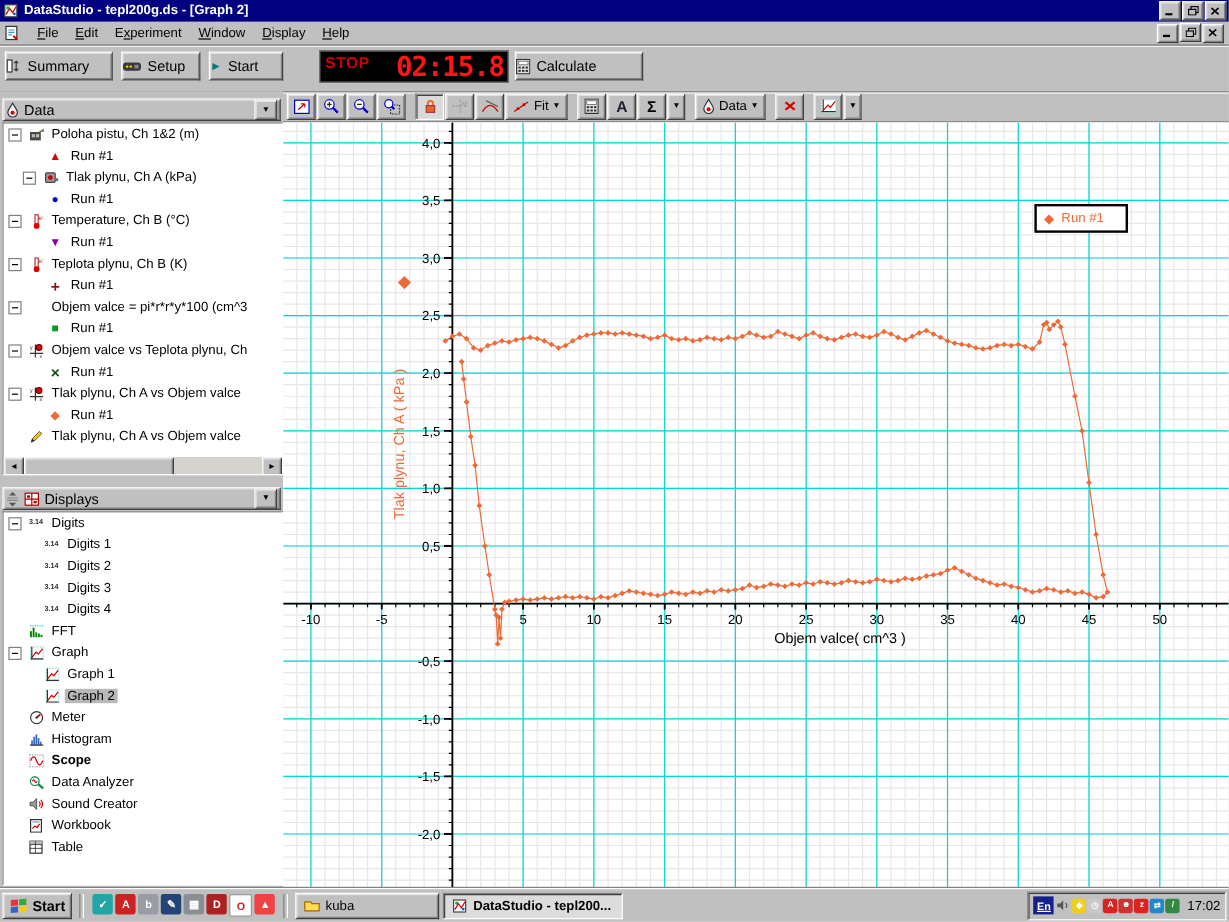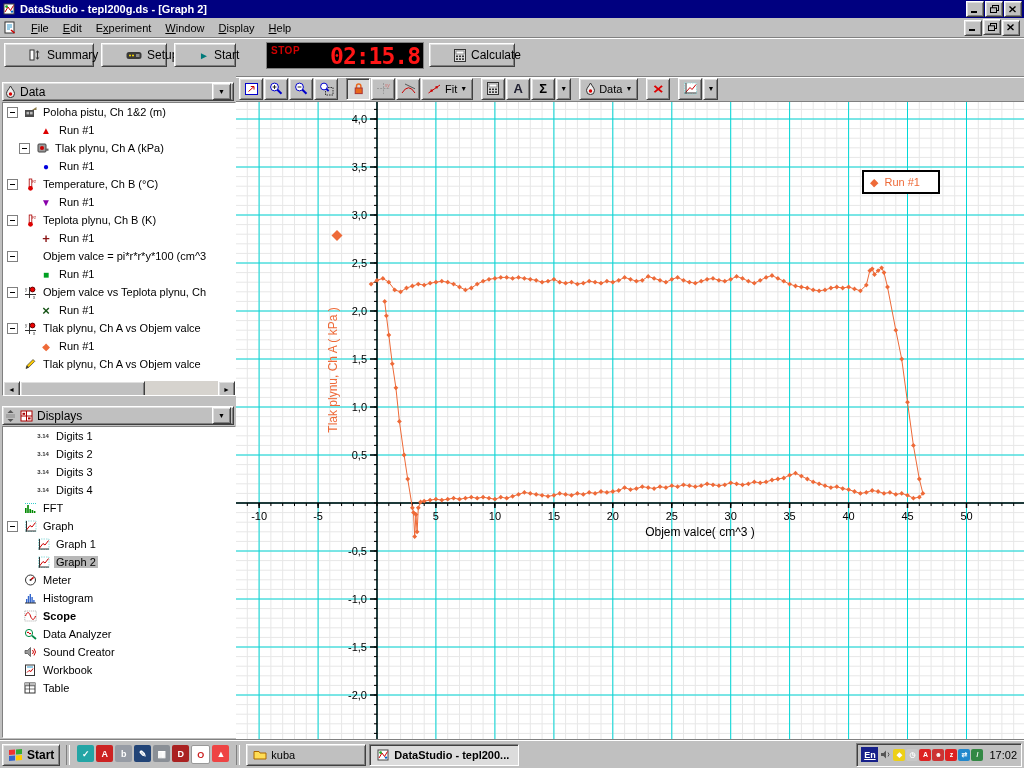--- a/index.html
+++ b/index.html
@@ -18,24 +18,24 @@
   #titlebar{left:0;top:0;width:1024px;height:18px;background:#000080;display:flex;align-items:center;padding:0 2px;box-sizing:border-box;}
   #titlebar .t{color:#fff;font-weight:bold;margin-left:4px;flex:1;white-space:nowrap;}
   .winbtn{width:16px;height:14px;display:inline-flex;align-items:center;justify-content:center;margin-left:1px;}
   
   #menubar{left:0;top:18px;width:1024px;height:20px;display:flex;align-items:center;padding:0 4px;box-sizing:border-box;border-bottom:1px solid #808080;box-shadow:0 1px 0 #ffffff;}
   .menu-item{padding:2px 7px;white-space:nowrap;}
   .menu-item u{text-decoration:underline;}
   #menubar .spacer{flex:1;}
   
   #toolbar{left:0;top:38px;width:1024px;height:38px;border-bottom:1px solid #808080;box-shadow:0 1px 0 #ffffff;}
-  .btn{display:inline-flex;align-items:center;gap:5px;height:24px;padding:0 24px;box-sizing:border-box;font-size:12px;}
+  .btn{display:inline-flex;align-items:center;gap:5px;height:24px;padding:0 0;box-sizing:border-box;font-size:12px;}
   .tbtn{position:absolute;top:5px;}
   #timer{position:absolute;left:266px;top:4px;width:158px;height:27px;background:#000;border:1px solid #808080;box-sizing:border-box;}
-  #timer .stop{position:absolute;left:4px;top:2px;color:#d00000;font-size:10px;font-weight:bold;letter-spacing:.5px;}
+  #timer .stop{position:absolute;left:4px;top:2px;color:#d00000;font-size:13px;font-weight:bold;letter-spacing:.5px;}
   #timer .val{position:absolute;right:3px;top:0px;color:#ff1515;font-size:23px;font-weight:bold;font-family:"DejaVu Sans Mono",monospace;letter-spacing:-1px;}
   
   #graph-toolbar{left:236px;top:76px;width:788px;height:26px;display:flex;align-items:center;padding-left:3px;box-sizing:border-box;border-bottom:1px solid #808080;}
   .gbtn{display:inline-flex;align-items:center;justify-content:center;gap:3px;min-width:24px;height:22px;margin-right:1px;padding:0 2px;box-sizing:border-box;font-size:11px;}
   .gbtn.wide{padding:0 5px;}
   .gbtn.pressed{border-color:#808080 #ffffff #ffffff #808080;box-shadow:inset 1px 1px 0 #404040;background:#d9d9d9;}
   .gap{width:7px;}
   .arrow{font-size:7px;line-height:7px;}
   
   #sidebar{left:0;top:76px;width:236px;height:664px;background:#c0c0c0;}
@@ -156,21 +156,21 @@
       <span>Setup</span>
     </button>
     <button class="btn raised tbtn" style="left:174px;width:62px;">
       <span style="color:#007a7a;font-size:10px;">►</span>
       <span>Start</span>
     </button>
     <div id="timer">
       <span class="stop">STOP</span>
       <span class="val">02:15.8</span>
     </div>
-    <button class="btn raised tbtn" style="left:429px;width:86px;">
+    <button class="btn raised tbtn" style="left:429px;width:107px;">
       <span id="ic-calc">
           <svg width="12" height="13" viewBox="0 0 12 13">
             <rect x="0.5" y="0.5" width="11" height="12" fill="#ddd" stroke="#333"></rect>
             <rect x="2" y="2" width="8" height="3" fill="#fff" stroke="#555" stroke-width="0.6"></rect>
             <g fill="#333">
               <rect x="2" y="6.5" width="2" height="1.6"></rect>
               <rect x="5" y="6.5" width="2" height="1.6"></rect>
               <rect x="8" y="6.5" width="2" height="1.6"></rect>
               <rect x="2" y="9.3" width="2" height="1.6"></rect>
               <rect x="5" y="9.3" width="2" height="1.6"></rect>
@@ -473,20 +473,29 @@
             <rect x="2.5" y="2.8" width="2.6" height="2" fill="#a00"></rect>
             <rect x="8" y="7.4" width="2.6" height="2" fill="#a00"></rect>
           </svg>
         </span>
       <span class="lbl">Displays</span>
       <span class="drop raised">
           <span class="arrow">▼</span>
         </span>
     </div>
     <div class="treebox well" id="displays-tree" style="top:350px;height:310px;">
+        <div class="trow" style="padding-left: 4px;">
+          <span class="exp">
+            <i></i>
+          </span>
+          <span class="ic">
+            <span style="font-size:6px;font-weight:bold;color:#333;letter-spacing:0;">3.14</span>
+          </span>
+          <span class="lb">Digits</span>
+        </div>
         <div class="trow" style="padding-left: 32px;">
           <span class="ic">
             <span style="font-size:6px;font-weight:bold;color:#333;letter-spacing:0;">3.14</span>
           </span>
           <span class="lb">Digits 1</span>
         </div>
         <div class="trow" style="padding-left: 32px;">
           <span class="ic">
             <span style="font-size:6px;font-weight:bold;color:#333;letter-spacing:0;">3.14</span>
           </span>

